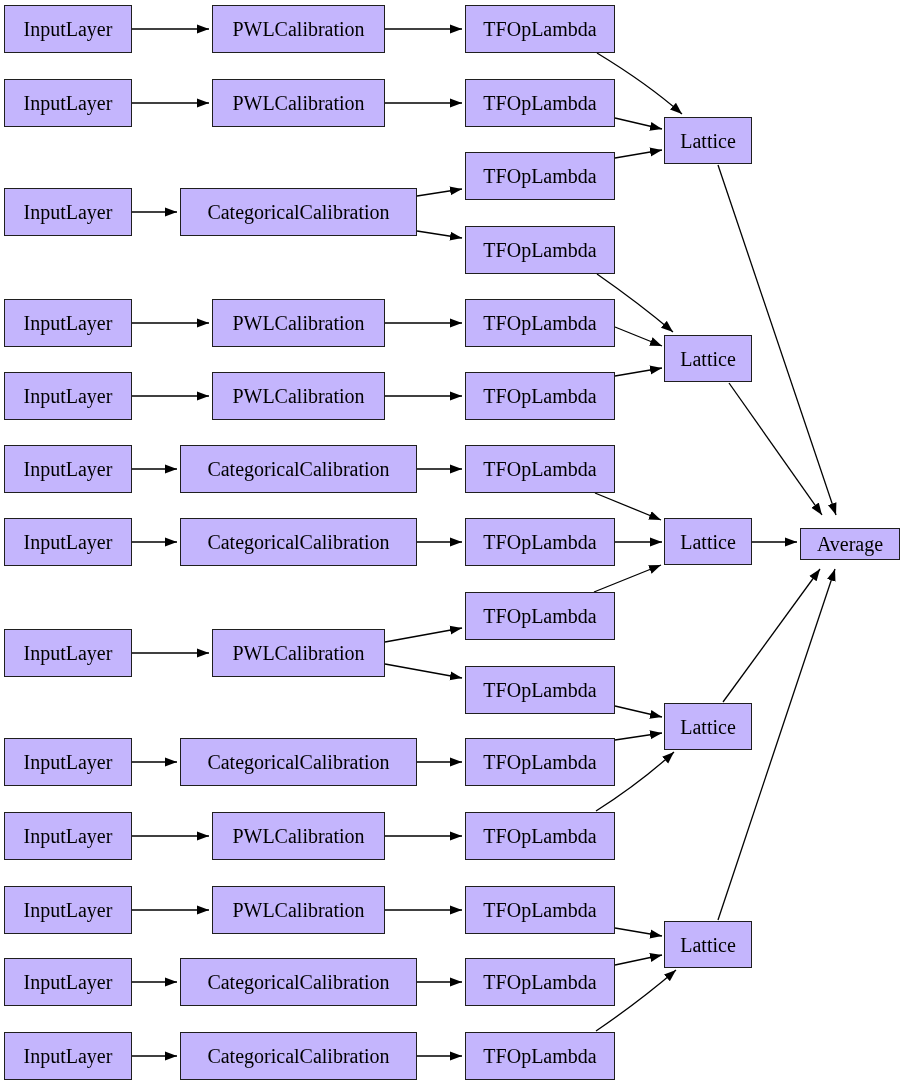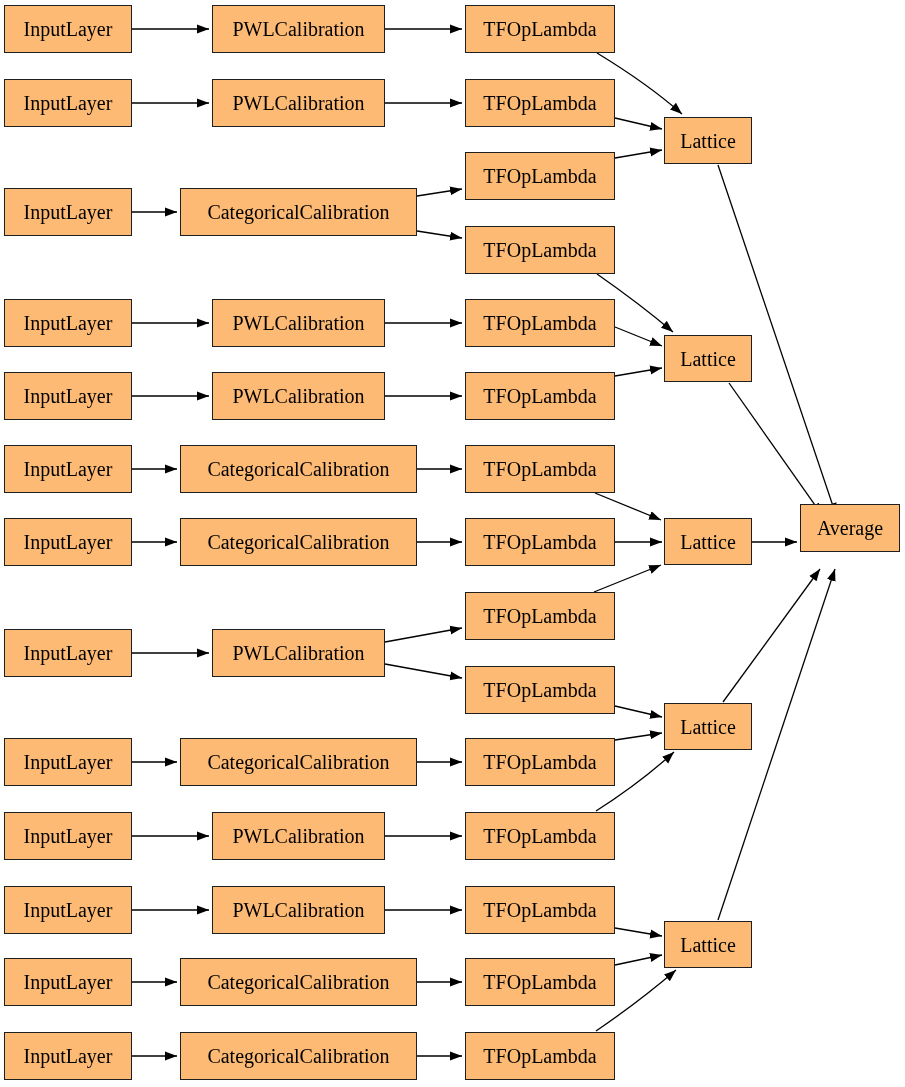--- a/index.html
+++ b/index.html
@@ -8,21 +8,21 @@
     width:905px;height:1087px;
     background:#ffffff;
     font-family:"Liberation Serif", serif;
     overflow:hidden;
   }
   #edge-layer{position:absolute;left:0;top:0;width:905px;height:1087px;}
   .edge{fill:none;stroke:#000000;stroke-width:1.3px;}
   .node{
     position:absolute;
     box-sizing:border-box;
-    background:#fdba74;
+    background:#c4b5fd;
     border:1.5px solid #1f1f1f;
     display:flex;align-items:center;justify-content:center;
     font-size:20px;line-height:1;color:#000000;
     white-space:nowrap;
   }
 </style>
 </head>
 <body>
 
 <div id="canvas">
@@ -123,15 +123,15 @@
       <div class="node" style="left: 465px; top: 738px; width: 150px; height: 48px;">TFOpLambda</div>
       <div class="node" style="left: 465px; top: 812px; width: 150px; height: 48px;">TFOpLambda</div>
       <div class="node" style="left: 465px; top: 886px; width: 150px; height: 48px;">TFOpLambda</div>
       <div class="node" style="left: 465px; top: 958px; width: 150px; height: 48px;">TFOpLambda</div>
       <div class="node" style="left: 465px; top: 1032px; width: 150px; height: 48px;">TFOpLambda</div>
       <div class="node" style="left: 664px; top: 117px; width: 88px; height: 47px;">Lattice</div>
       <div class="node" style="left: 664px; top: 335px; width: 88px; height: 47px;">Lattice</div>
       <div class="node" style="left: 664px; top: 518px; width: 88px; height: 47px;">Lattice</div>
       <div class="node" style="left: 664px; top: 703px; width: 88px; height: 47px;">Lattice</div>
       <div class="node" style="left: 664px; top: 921px; width: 88px; height: 47px;">Lattice</div>
-      <div class="node" style="left: 800px; top: 504px; width: 100px; height: 48px;">Average</div>
+      <div class="node" style="left: 800px; top: 528px; width: 100px; height: 32px;">Average</div>
     </div>
 </div>
 
 </body></html>

